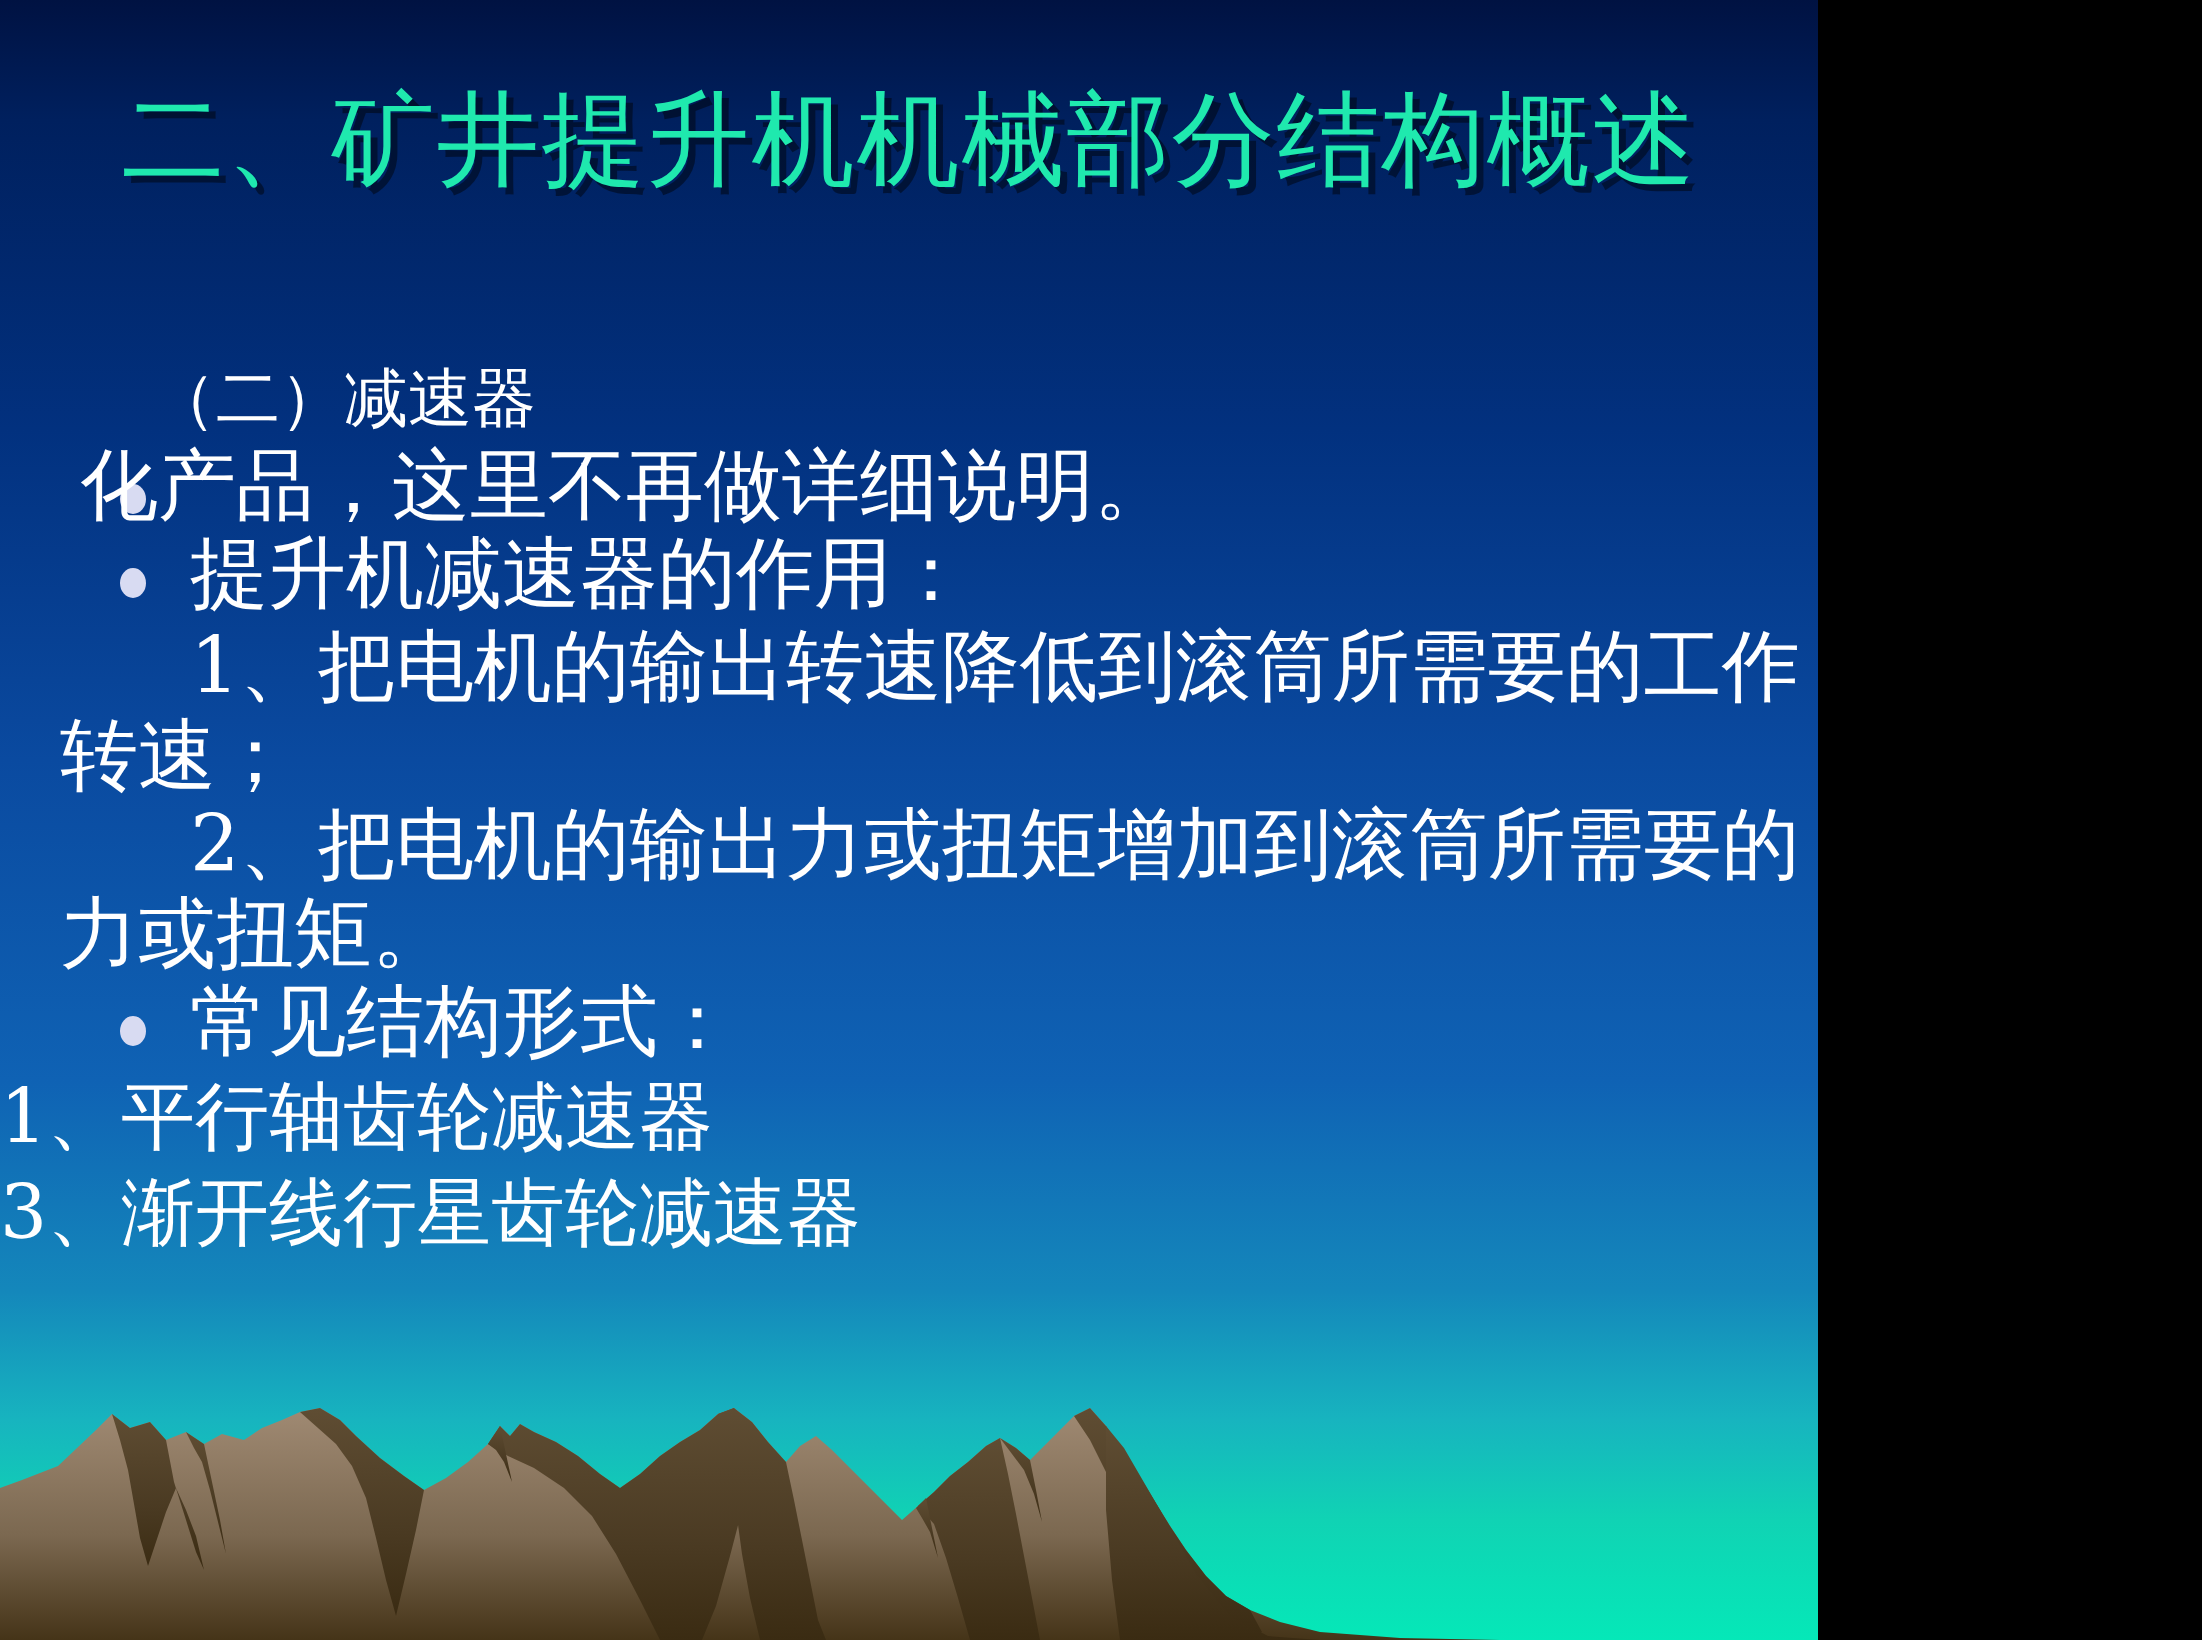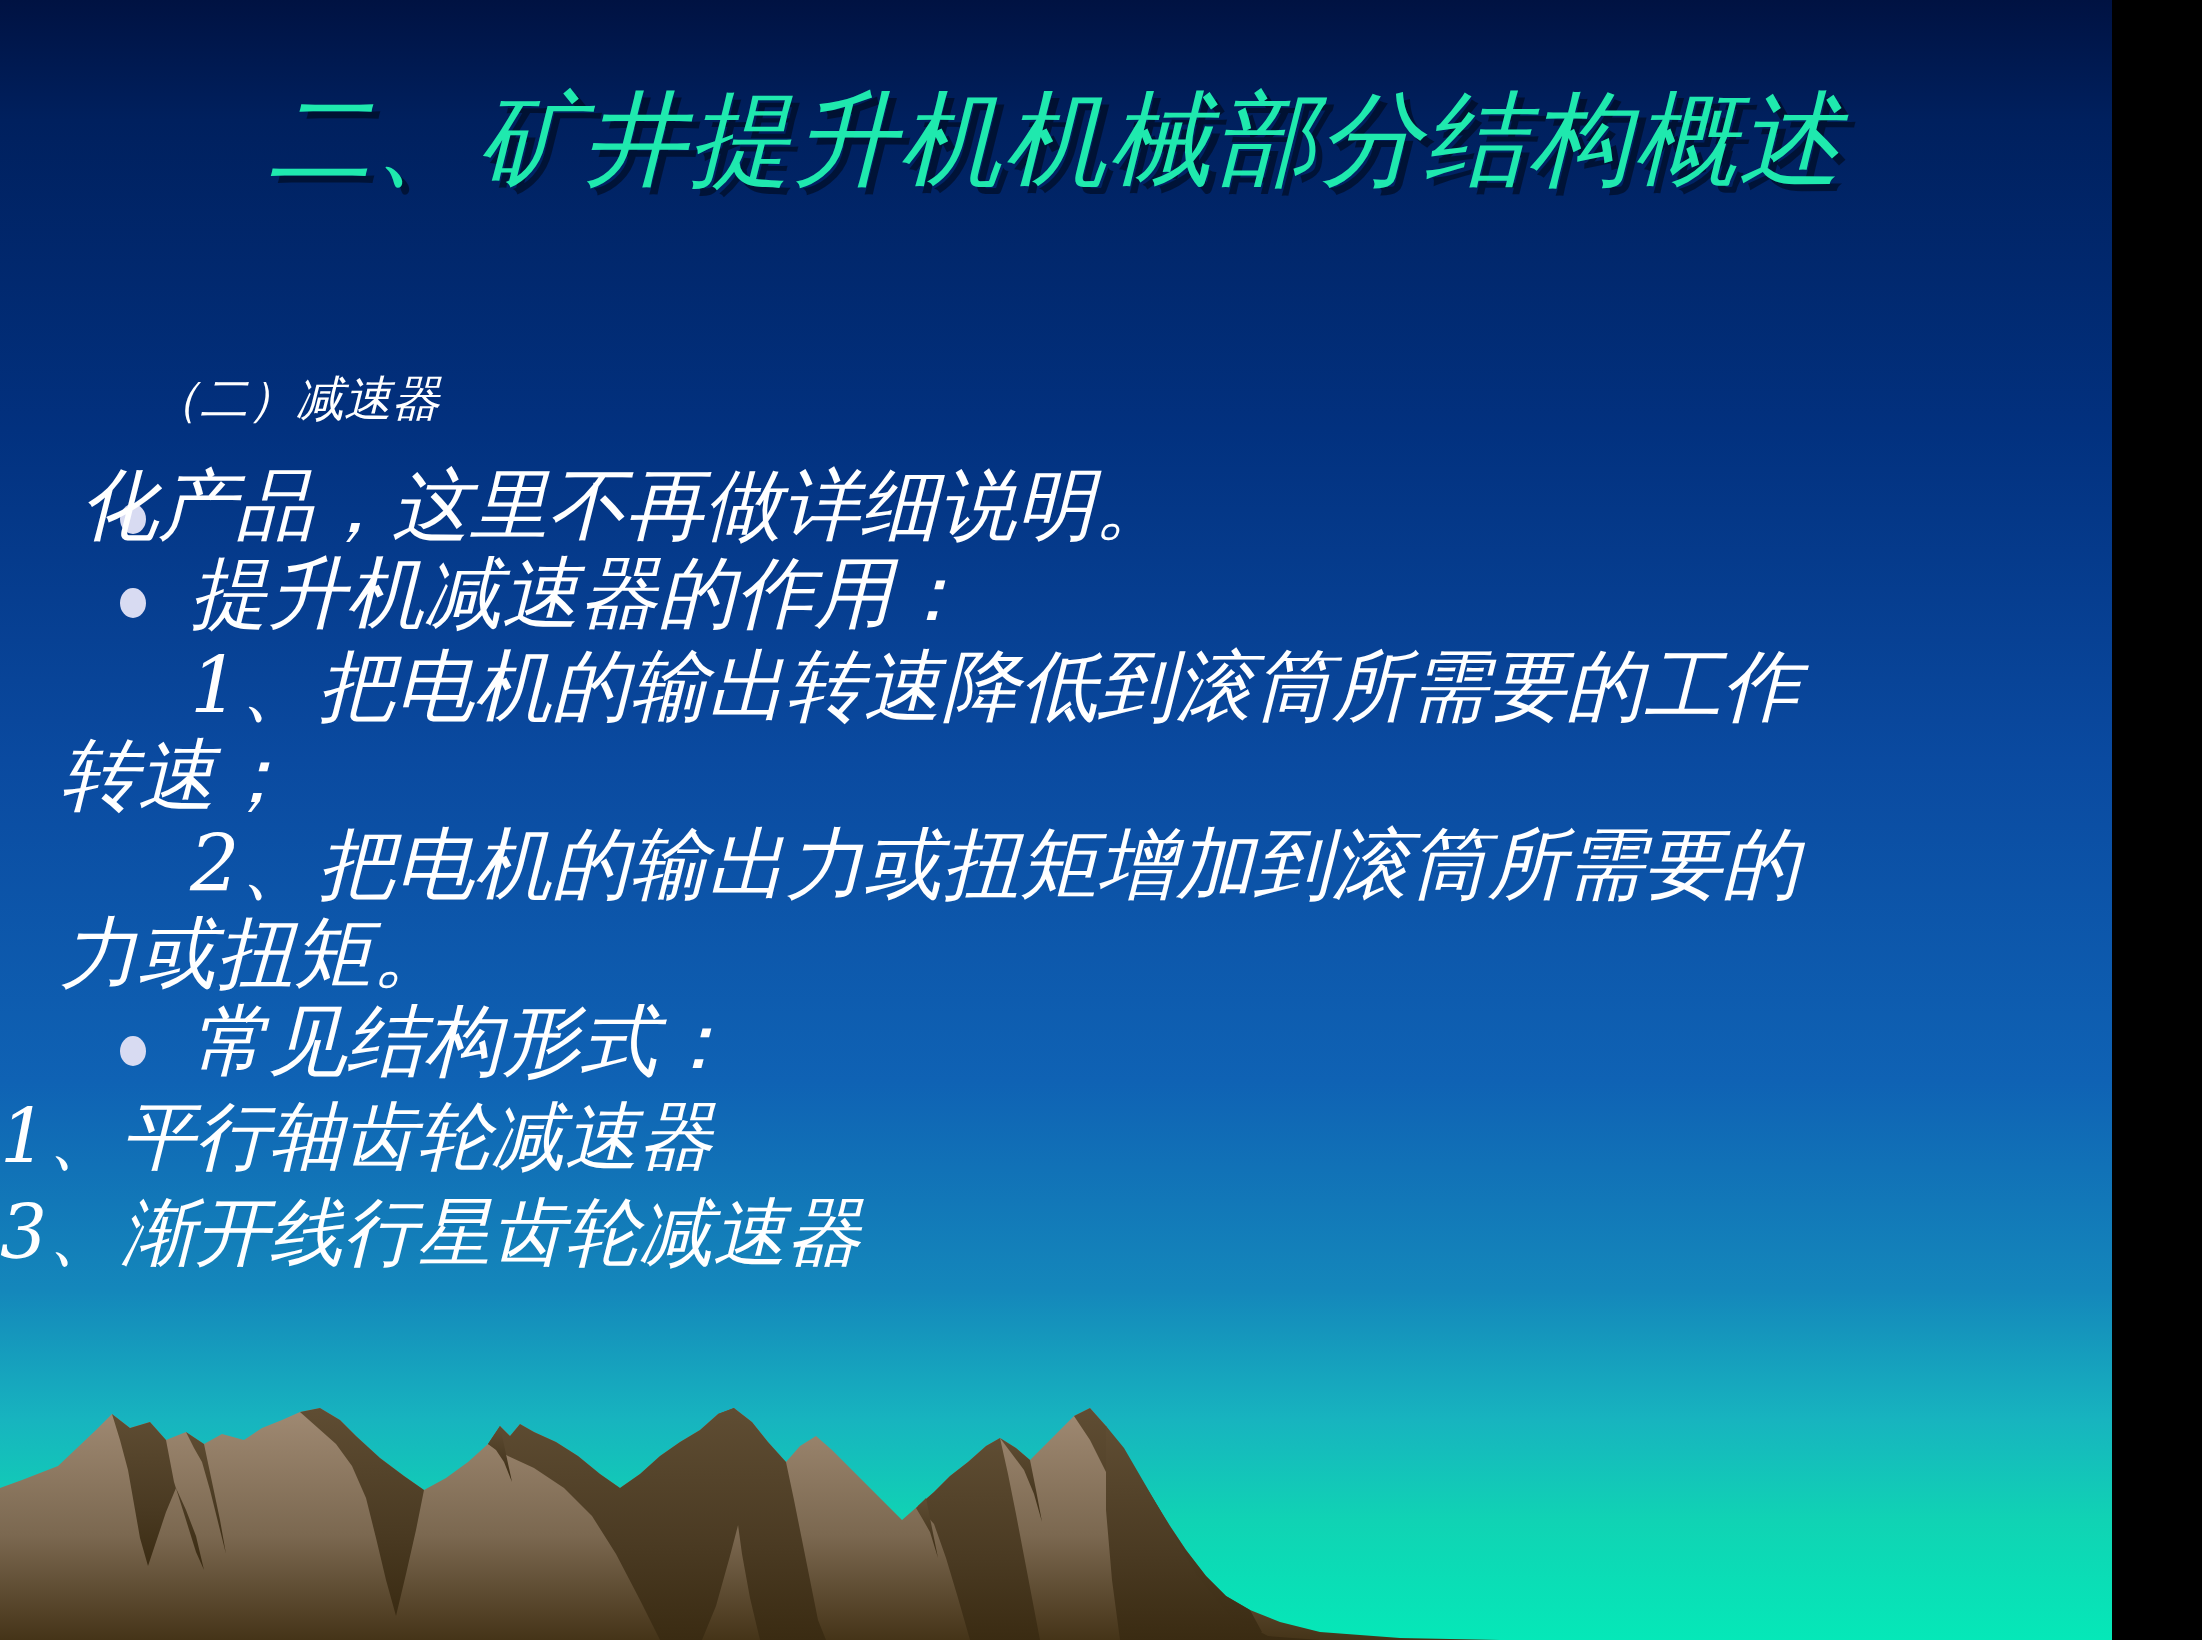--- a/index.html
+++ b/index.html
@@ -5,35 +5,34 @@
   html, body {
     margin: 0;
     padding: 0;
     background: #000;
   }
   body {
     font-family: "DejaVu Serif", "Liberation Serif", serif;
   }
   #slide {
     position: relative;
-    width: 2112px;
+    width: 1818px;
     height: 1640px;
     overflow: hidden;
     background:
       linear-gradient(to bottom,
         #001242 0px,
         #00205e 120px,
         #02317f 430px,
         #0a4aa0 760px,
         #0f62b4 1080px,
         #1487bb 1290px,
         #17b4bf 1420px,
         #10d3b4 1520px,
         #05e8b8 1640px);
-    font-style: italic;
   }
 
   
   #title-block {
     position: absolute;
     top: 88px;
     left: 0;
     width: 100%;
     text-align: center;
   }
@@ -57,23 +56,22 @@
   }
   .line {
     position: relative;
     white-space: nowrap;
     font-size: 76px;
     line-height: 88px;
     color: #ffffff;
   }
   .subhead {
     margin-left: 152px;
-    font-size: 48px;
+    font-size: 64px;
     line-height: 92px;
-    margin-bottom: 20px;
   }
   .bullet-para {
     position: relative;
     padding-left: 190px;
     margin-bottom: 2px;
   }
   .bullet-dot {
     position: absolute;
     left: 120px;
     top: 40px;

